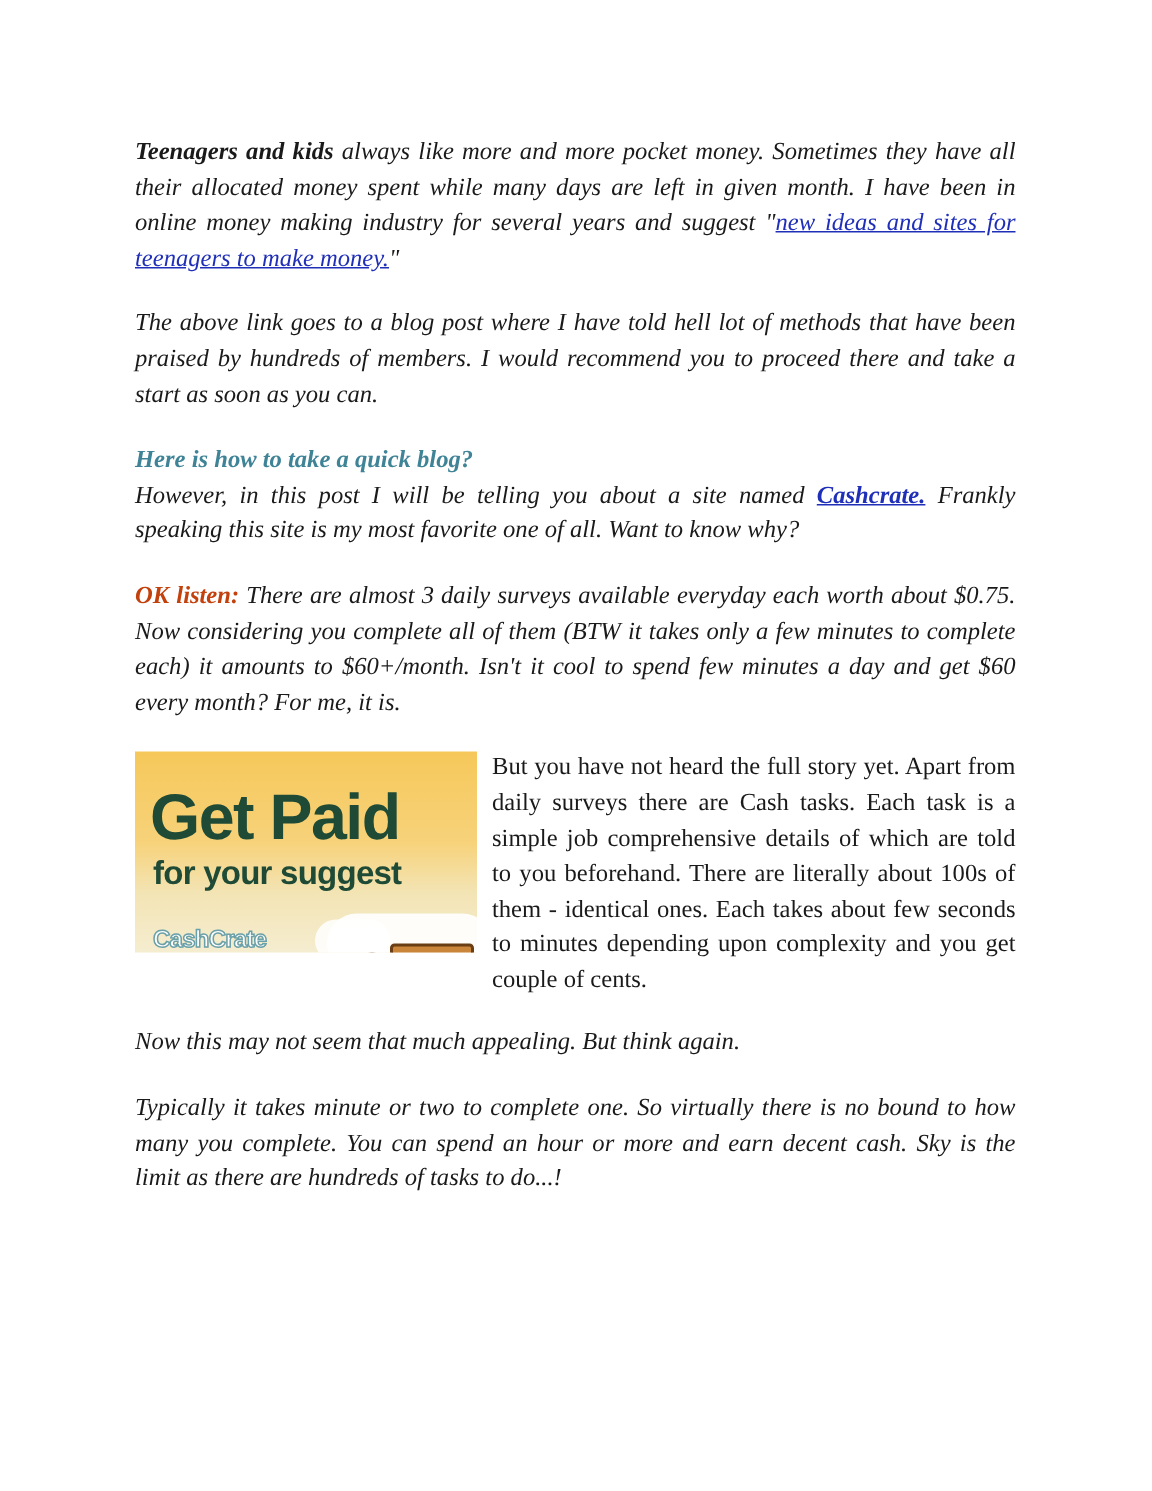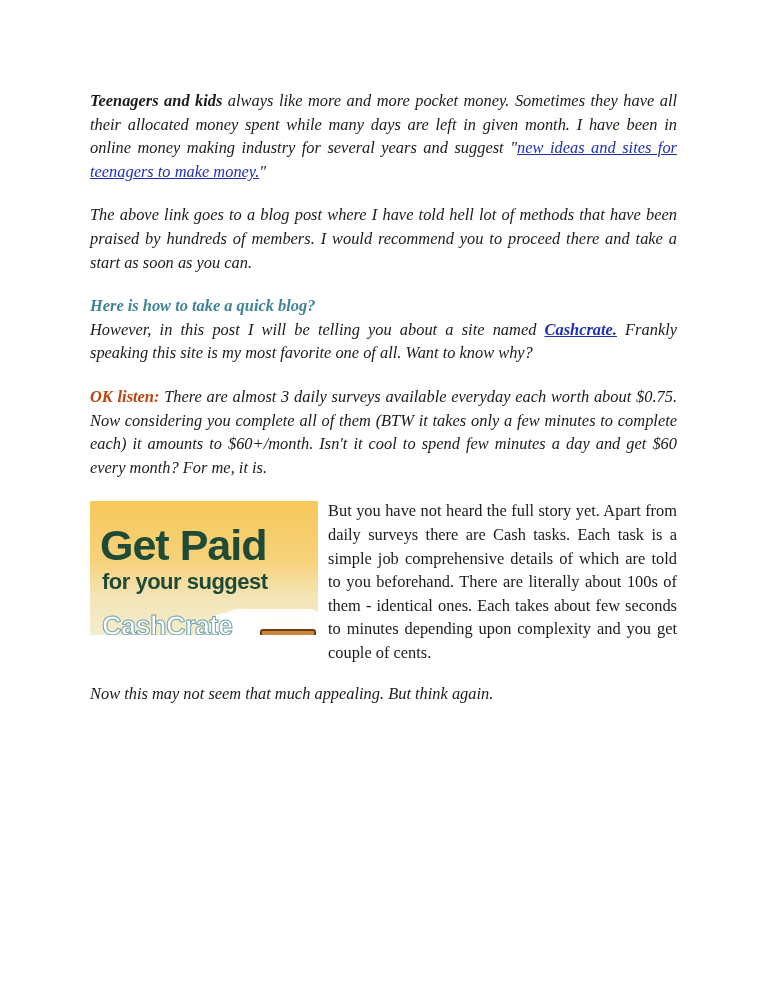--- a/index.html
+++ b/index.html
@@ -75,21 +75,21 @@
       top: 69px;
       font-size: 22px;
       font-weight: bold;
       color: #1f4a36;
       letter-spacing: -0.5px;
     }
     .ad-brand {
       position: absolute;
       left: 12px;
       top: 114px;
-      font-size: 27px;
+      font-size: 16px;
       font-weight: bold;
       color: #ffffff;
       -webkit-text-stroke: 1px #6aa0a8;
       letter-spacing: -0.5px;
     }
     .ad-tag {
       position: absolute;
       left: 44px;
       top: 142px;
       font-size: 6.5px;
@@ -213,15 +213,16 @@
         <div class="eye l"></div>
         <div class="eye r"></div>
         <div class="mouth"></div>
       </div>
     </div>
     <div class="float-text">But you have not heard the full story yet. Apart from daily surveys there are Cash tasks. Each task is a simple job comprehensive details of which are told to you beforehand. There are literally about 100s of them - identical ones. Each takes about few seconds to minutes depending upon complexity and you get couple of cents.</div>
   </div>
 
   <p class="para"><span>Now this may not seem that much appealing. But think again.</span></p>
 
+  <p class="para"><span>Typically it takes minute or two to complete one. So virtually there is no bound to how many you complete. You can spend an hour or more and earn decent cash. Sky is the limit as there are hundreds of tasks to do...!</span></p>
 
 
 </div>
 
 </body></html>

